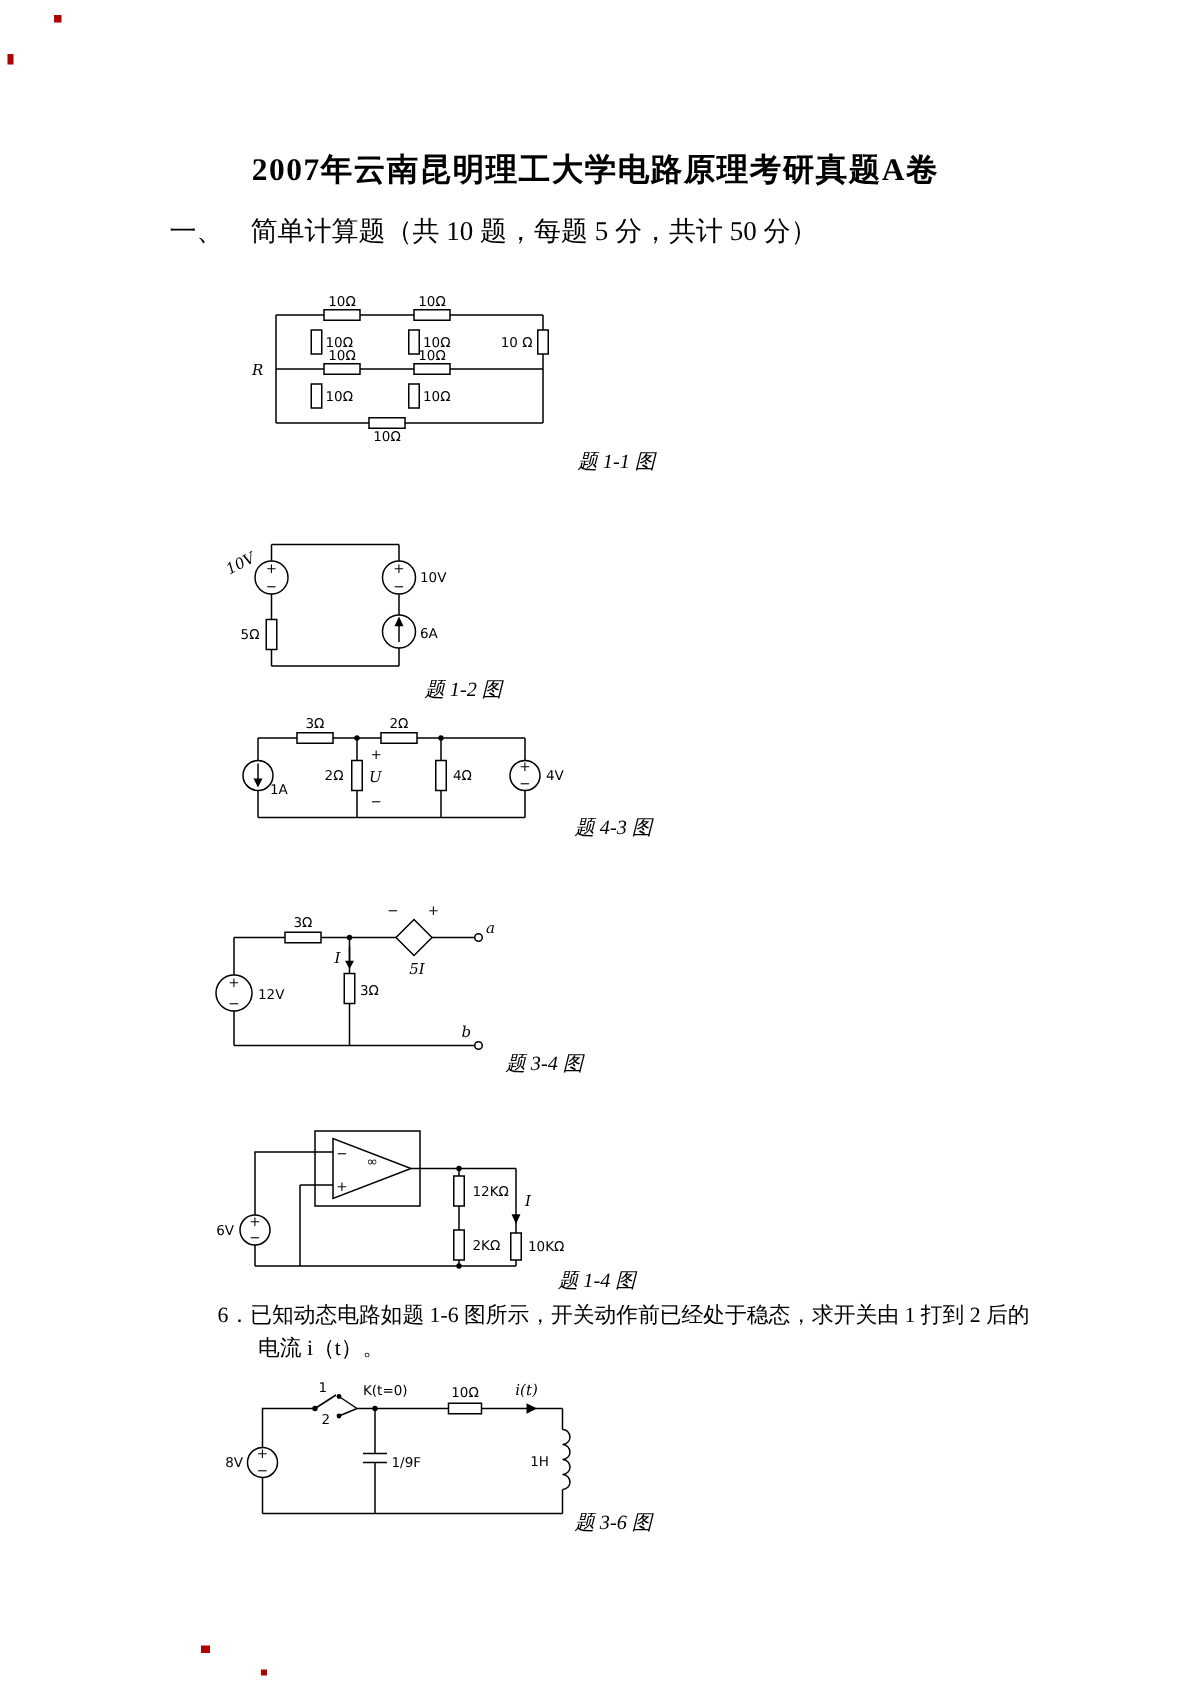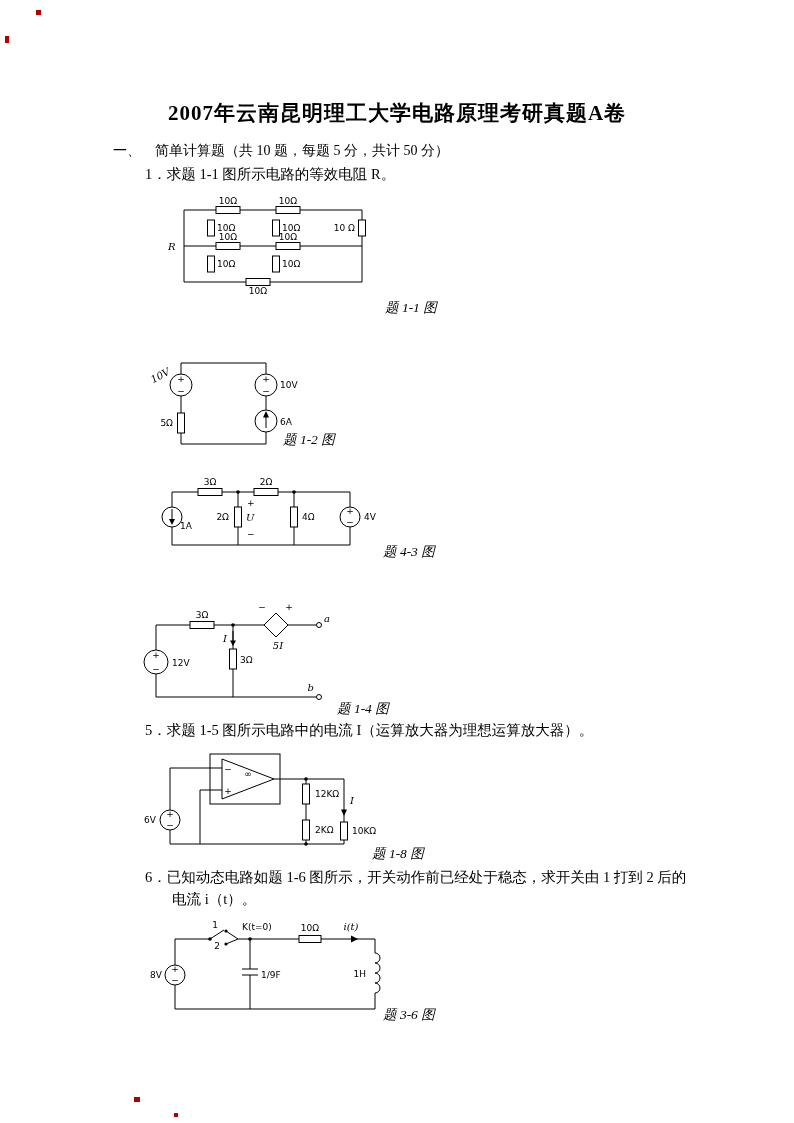--- a/index.html
+++ b/index.html
@@ -7,21 +7,21 @@
   .page {
     position:relative; width:794px; height:1123px; margin:0 auto;
     background:#ffffff; color:#000;
     font-family:"Liberation Serif","DejaVu Serif",serif;
     overflow:hidden;
   }
   .title {
     position:absolute; top:99px; left:0; width:100%;
     text-align:center; font-size:21px; font-weight:bold; letter-spacing:1px;
   }
-  .section { position:absolute; left:113px; top:142px; font-size:14px; white-space:pre; }
+  .section { position:absolute; left:113px; top:142px; font-size:18px; white-space:pre; }
   .qtext { position:absolute; font-size:14.5px; white-space:nowrap; }
   .qtext.wrap { white-space:normal; width:548px; padding-left:27px; text-indent:-27px; line-height:1.55; }
   .caption { position:absolute; font-size:13.5px; white-space:nowrap;font-style:italic; }
   .diagram { position:absolute; overflow:visible; }
   .mark { position:absolute; background:#b00000; }
   .m1 { left:36px; top:10px; width:5px; height:5px; }
   .m2 { left:5px;  top:36px; width:4px; height:7px; }
   .m3 { left:134px; top:1097px; width:6px; height:5px; }
   .m4 { left:174px; top:1113px; width:4px; height:4px; }
   svg .wire { stroke:#000; stroke-width:1; fill:none; }
@@ -37,21 +37,20 @@
 <div class="page">
 
   <div class="mark m1"></div>
   <div class="mark m2"></div>
   <div class="mark m3"></div>
   <div class="mark m4"></div>
 
   <div class="title">2007年云南昆明理工大学电路原理考研真题A卷</div>
   <div class="section">一、    简单计算题（共 10 题，每题 5 分，共计 50 分）</div>
 
-  <div class="qtext" style="left:145px;top:165px">1．求题 1-1 图所示电路的等效电阻 R。</div>
 
   <svg class="diagram" style="left:166px;top:196px" width="212" height="106" viewBox="0 0 212 106">
     <path class="wire" d="M18,14 H196 M18,50 H196 M18,86 H196 M18,14 V86 M196,14 V86"></path>
     <g>
       <rect class="comp" x="50" y="10.5" width="24" height="7"></rect>
       <rect class="comp" x="110" y="10.5" width="24" height="7"></rect>
       <rect class="comp" x="41.5" y="24" width="7" height="16"></rect>
       <rect class="comp" x="106.5" y="24" width="7" height="16"></rect>
       <rect class="comp" x="192.5" y="24" width="7" height="16"></rect>
       <rect class="comp" x="50" y="46.5" width="24" height="7"></rect>
@@ -85,21 +84,21 @@
     <rect class="comp" x="31.5" y="62" width="7" height="20"></rect>
     <text x="35" y="31" text-anchor="middle">+</text>
     <text x="35" y="43" text-anchor="middle">−</text>
     <text class="it" x="4" y="28" transform="rotate(-28 14 24)">10V</text>
     <text x="120" y="31" text-anchor="middle">+</text>
     <text x="120" y="43" text-anchor="middle">−</text>
     <text x="134" y="37">10V</text>
     <text x="27" y="75" text-anchor="end">5Ω</text>
     <text x="134" y="74">6A</text>
   </svg>
-  <div class="caption" style="left:283px;top:431px">题 1-2 图</div>
+  <div class="caption" style="left:283px;top:451px">题 1-2 图</div>
 
 
   <svg class="diagram" style="left:150px;top:477px" width="235" height="82" viewBox="0 0 235 82">
     <path class="wire" d="M22,15 H200 M22,68 H200 M22,15 V30 M22,50 V68 M88,15 V30 M88,50 V68 M144,15 V30 M144,50 V68 M200,15 V30 M200,50 V68"></path>
     <circle class="comp" cx="22" cy="40" r="10"></circle>
     <line class="wire" x1="22" y1="32" x2="22" y2="44"></line>
     <polygon class="ah" points="22,48 19,42 25,42"></polygon>
     <circle class="comp" cx="200" cy="40" r="10"></circle>
     <rect class="comp" x="48" y="11.5" width="24" height="7"></rect>
     <rect class="comp" x="104" y="11.5" width="24" height="7"></rect>
@@ -138,23 +137,22 @@
     <text x="28" y="75" text-anchor="middle">−</text>
     <text x="44" y="69">12V</text>
     <text class="it" x="99" y="45" text-anchor="end">I</text>
     <text x="112" y="66">3Ω</text>
     <text x="134" y="13" text-anchor="middle">−</text>
     <text x="161" y="13" text-anchor="middle">+</text>
     <text class="it" x="150" y="52" text-anchor="middle">5I</text>
     <text class="it" x="196" y="25">a</text>
     <text class="it" x="186" y="94" text-anchor="end">b</text>
   </svg>
-  <div class="caption" style="left:337px;top:700px">题 1-4 图</div>
-
-  <div class="qtext" style="left:145px;top:721px">5．求题 1-5 图所示电路中的电流 I（运算放大器为理想运算放大器）。</div>
+  <div class="caption" style="left:337px;top:700px">题 3-4 图</div>
+
 
   <svg class="diagram" style="left:148px;top:746px" width="240" height="112" viewBox="0 0 240 112">
     <rect class="comp" x="62" y="8" width="70" height="50"></rect>
     <path class="comp" d="M74,13 L74,53 L126,33 Z"></path>
     <path class="wire" d="M22,64 V22 H74 M74,44 H52 M52,44 V98 M22,98 H196 M22,84 V98 M126,33 H196 M158,33 V38 M158,58 V74 M158,94 V98 M196,33 V76 M196,94 V98"></path>
     <circle class="comp" cx="22" cy="74" r="10"></circle>
     <rect class="comp" x="154.5" y="38" width="7" height="20"></rect>
     <rect class="comp" x="154.5" y="74" width="7" height="20"></rect>
     <rect class="comp" x="192.5" y="76" width="7" height="18"></rect>
     <polygon class="ah" points="196,70 193,63.5 199,63.5"></polygon>
@@ -164,21 +162,21 @@
     <text x="80" y="26" text-anchor="middle" font-size="8">−</text>
     <text x="80" y="48" text-anchor="middle" font-size="8">+</text>
     <text x="8" y="77" text-anchor="end">6V</text>
     <text x="22" y="71" text-anchor="middle" font-size="8">+</text>
     <text x="22" y="82" text-anchor="middle" font-size="8">−</text>
     <text x="167" y="51">12KΩ</text>
     <text x="167" y="87">2KΩ</text>
     <text x="204" y="88">10KΩ</text>
     <text class="it" x="202" y="58">I</text>
   </svg>
-  <div class="caption" style="left:372px;top:845px">题 1-8 图</div>
+  <div class="caption" style="left:372px;top:845px">题 1-4 图</div>
 
   <div class="qtext wrap" style="left:145px;top:866px">6．已知动态电路如题 1-6 图所示，开关动作前已经处于稳态，求开关由 1 打到 2 后的电流 i（t）。</div>
 
   <svg class="diagram" style="left:150px;top:917px" width="250" height="102" viewBox="0 0 250 102">
     <path class="wire" d="M25,48 V22 H60 M76,14 L88,22 M76,27 L88,22 M88,22 H149 M171,22 H225 M100,22 V52 M100,58 V92 M25,68 V92 M25,92 H225 M225,22 V36 M225,76 V92"></path>
     <line class="wire" x1="60" y1="22" x2="74" y2="13"></line>
     <circle class="dot" cx="60" cy="22" r="1.8"></circle>
     <circle class="dot" cx="76" cy="14" r="1.6"></circle>
     <circle class="dot" cx="76" cy="27" r="1.6"></circle>
     <circle class="dot" cx="100" cy="22" r="1.8"></circle>

